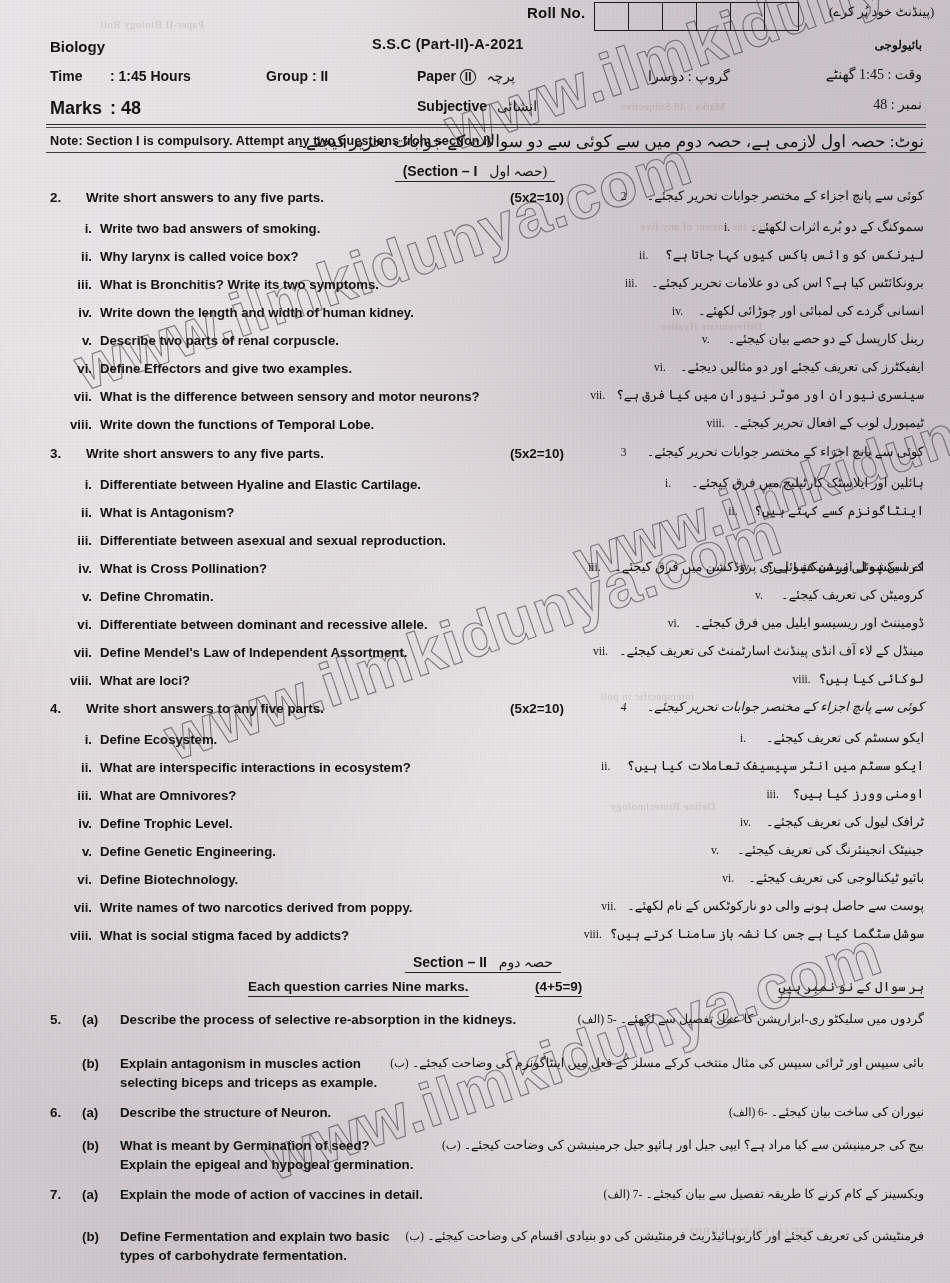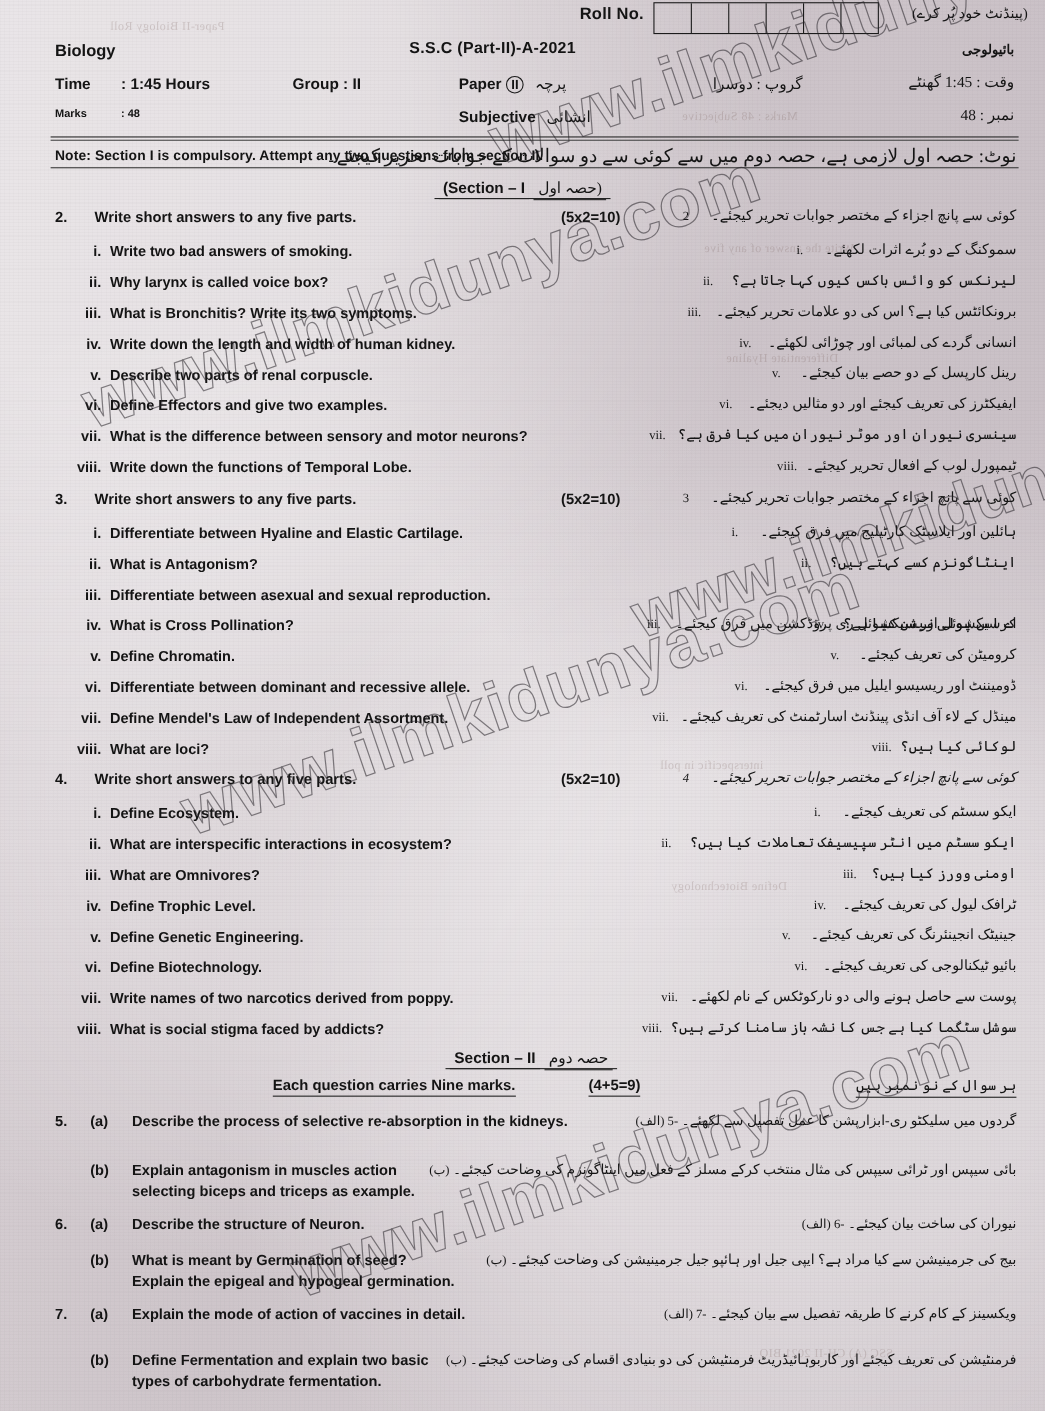--- a/index.html
+++ b/index.html
@@ -57,21 +57,21 @@
   .rowA .lbl{display:inline-block;width:60px;}
   .group{position:absolute;left:266px;top:68px;font-size:14px;font-weight:bold;}
   .paperlbl{position:absolute;left:417px;top:68px;font-size:14px;font-weight:bold;}
   .paperlbl .rom{border:1.4px solid #1b1b1b;border-radius:50%;padding:0 4px;font-size:12px;}
   .ur-paper{font-family:"Liberation Serif", serif;font-weight:normal;font-size:14px;margin-left:6px;}
   .ur-group{position:absolute;left:648px;top:68px;font-size:14px;direction:rtl;
             font-family:"Liberation Serif", serif;white-space:nowrap;}
   .ur-time{position:absolute;right:28px;top:66px;font-size:14px;direction:rtl;
            font-family:"Liberation Serif", serif;white-space:nowrap;}
 
-  .rowB{position:absolute;left:50px;top:98px;font-size:10px;font-weight:bold;}
+  .rowB{position:absolute;left:50px;top:98px;font-size:18px;font-weight:bold;}
   .rowB .lbl{display:inline-block;width:60px;}
   .subj2{position:absolute;left:417px;top:98px;font-size:14px;font-weight:bold;}
   .ur-marks{position:absolute;right:28px;top:96px;font-size:14px;direction:rtl;
             font-family:"Liberation Serif", serif;white-space:nowrap;}
 
   .rule{position:absolute;left:46px;right:24px;top:124px;height:0;
         border-top:1.8px solid #2a2a2a;}
   .rule.thin{border-top:1px solid #4a4a4a;top:127px;}
 
   

